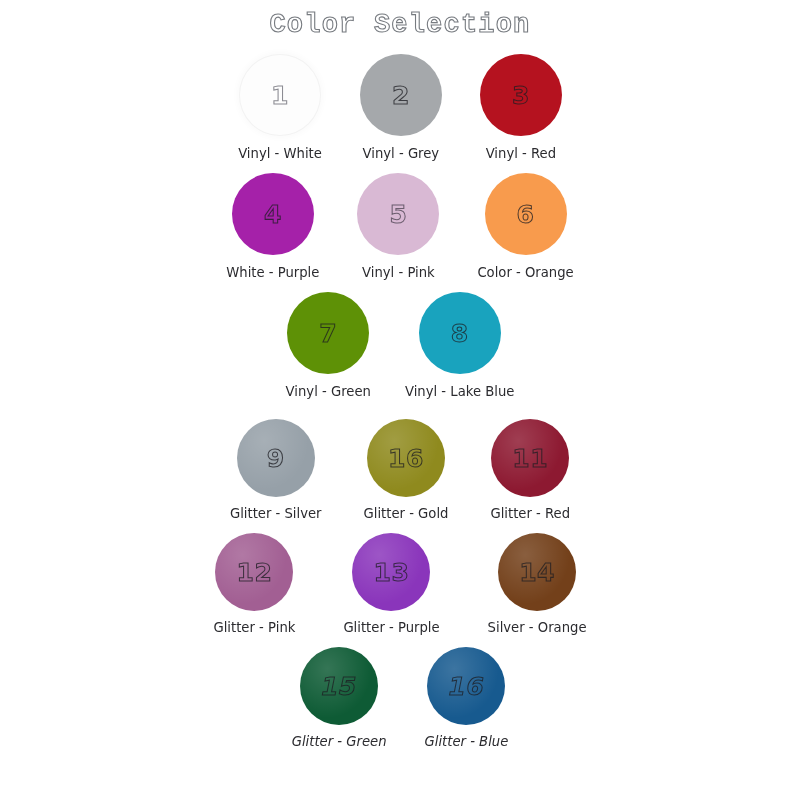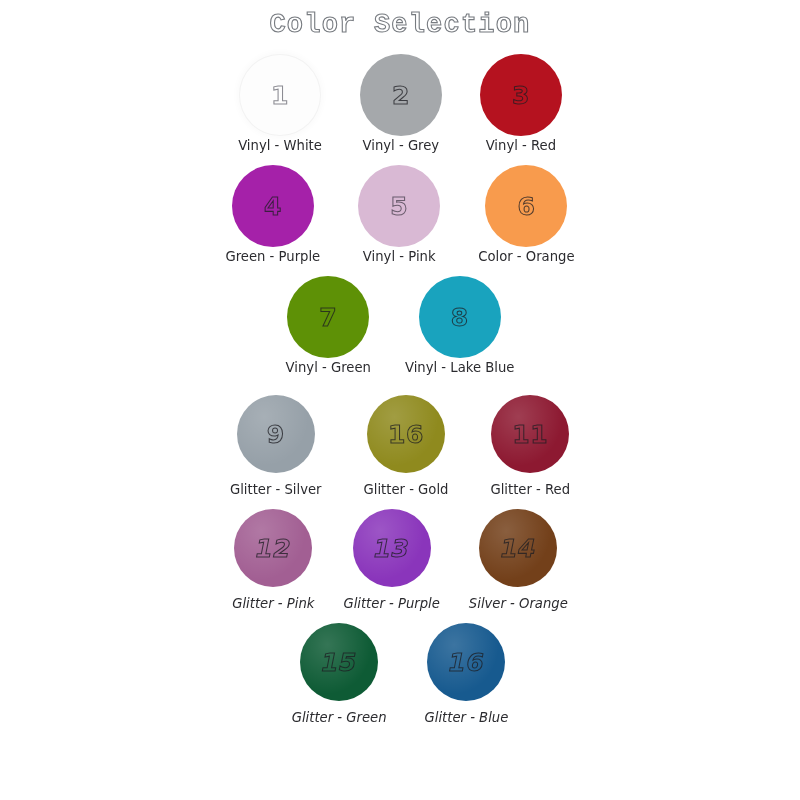--- a/index.html
+++ b/index.html
@@ -78,21 +78,21 @@
 
   
   .vinyl .swatch-circle {
     width: 82px;
     height: 82px;
   }
   .glitter .swatch-circle {
     width: 78px;
     height: 78px;
   }
-  .vinyl .swatch-label { margin-top: 2px; }
+  .vinyl .swatch-label { margin-top: 10px; }
   .glitter .swatch-label { margin-top: 9px; text-align: center; }
 
   
   .swatch-circle.faint {
     box-shadow: inset 0 0 0 1px rgba(0,0,0,0.045),
                 0 0 6px 2px rgba(0,0,0,0.025);
   }
   .swatch-circle.faint .swatch-number {
     -webkit-text-stroke: 1.05px rgba(120,120,128,0.85);
     text-stroke: 1.05px rgba(120,120,128,0.85);
@@ -128,21 +128,21 @@
           <span class="swatch-number">3</span>
         </div>
         <span class="swatch-label">Vinyl - Red</span>
       </div>
     </div>
     <div class="swatch-row vinyl" style="gap: 38px; padding-top: 0px; padding-bottom: 12px;">
       <div class="swatch-cell">
         <div class="swatch-circle" style="background-color: rgb(165, 33, 169);">
           <span class="swatch-number">4</span>
         </div>
-        <span class="swatch-label">Green - Purple</span>
+        <span class="swatch-label">White - Purple</span>
       </div>
       <div class="swatch-cell">
         <div class="swatch-circle lightnum" style="background-color: rgb(217, 185, 212);">
           <span class="swatch-number">5</span>
         </div>
         <span class="swatch-label">Vinyl - Pink</span>
       </div>
       <div class="swatch-cell">
         <div class="swatch-circle" style="background-color: rgb(248, 155, 77);">
           <span class="swatch-number">6</span>
@@ -177,21 +177,21 @@
         </div>
         <span class="swatch-label">Glitter - Gold</span>
       </div>
       <div class="swatch-cell">
         <div class="swatch-circle" style="background-color: rgb(141, 25, 49); background-image: radial-gradient(circle at 18% 22%, rgb(207, 71, 99) 0px, rgb(207, 71, 99) 1.1px, transparent 1.3px), radial-gradient(circle at 64% 14%, rgb(207, 71, 99) 0px, rgb(207, 71, 99) 1px, transparent 1.2px), radial-gradient(circle at 38% 58%, rgb(207, 71, 99) 0px, rgb(207, 71, 99) 1.2px, transparent 1.4px), radial-gradient(circle at 82% 47%, rgb(207, 71, 99) 0px, rgb(207, 71, 99) 1px, transparent 1.2px), radial-gradient(circle at 11% 71%, rgb(207, 71, 99) 0px, rgb(207, 71, 99) 1.1px, transparent 1.3px), radial-gradient(circle at 55% 86%, rgb(207, 71, 99) 0px, rgb(207, 71, 99) 1px, transparent 1.2px), radial-gradient(circle at 90% 80%, rgb(207, 71, 99) 0px, rgb(207, 71, 99) 1.1px, transparent 1.3px), radial-gradient(circle at 30% 35%, rgba(255, 255, 255, 0.28) 0px, rgba(255, 255, 255, 0.28) 0.9px, transparent 1.1px), radial-gradient(circle at 70% 65%, rgba(0, 0, 0, 0.22) 0px, rgba(0, 0, 0, 0.22) 1px, transparent 1.2px), radial-gradient(circle at 45% 12%, rgba(255, 255, 255, 0.22) 0px, rgba(255, 255, 255, 0.22) 0.8px, transparent 1px), radial-gradient(circle at 22% 90%, rgba(0, 0, 0, 0.2) 0px, rgba(0, 0, 0, 0.2) 0.9px, transparent 1.1px), radial-gradient(at 35% 28%, rgba(255, 255, 255, 0.16), rgba(255, 255, 255, 0) 62%), linear-gradient(rgb(141, 25, 49), rgb(141, 25, 49)); background-size: 9px 9px, 11px 11px, 8px 8px, 13px 13px, 10px 10px, 12px 12px, 9px 9px, 7px 7px, 6px 6px, 8px 8px, 7px 7px, 100% 100%, 100% 100%;">
           <span class="swatch-number">11</span>
         </div>
         <span class="swatch-label">Glitter - Red</span>
       </div>
     </div>
-    <div class="swatch-row glitter" style="gap: 29px; padding-top: 0px; padding-bottom: 12px; font-style: italic;">
+    <div class="swatch-row glitter" style="gap: 48px; padding-top: 0px; padding-bottom: 12px;">
       <div class="swatch-cell">
         <div class="swatch-circle" style="background-color: rgb(162, 95, 147); background-image: radial-gradient(circle at 18% 22%, rgb(221, 165, 205) 0px, rgb(221, 165, 205) 1.1px, transparent 1.3px), radial-gradient(circle at 64% 14%, rgb(221, 165, 205) 0px, rgb(221, 165, 205) 1px, transparent 1.2px), radial-gradient(circle at 38% 58%, rgb(221, 165, 205) 0px, rgb(221, 165, 205) 1.2px, transparent 1.4px), radial-gradient(circle at 82% 47%, rgb(221, 165, 205) 0px, rgb(221, 165, 205) 1px, transparent 1.2px), radial-gradient(circle at 11% 71%, rgb(221, 165, 205) 0px, rgb(221, 165, 205) 1.1px, transparent 1.3px), radial-gradient(circle at 55% 86%, rgb(221, 165, 205) 0px, rgb(221, 165, 205) 1px, transparent 1.2px), radial-gradient(circle at 90% 80%, rgb(221, 165, 205) 0px, rgb(221, 165, 205) 1.1px, transparent 1.3px), radial-gradient(circle at 30% 35%, rgba(255, 255, 255, 0.28) 0px, rgba(255, 255, 255, 0.28) 0.9px, transparent 1.1px), radial-gradient(circle at 70% 65%, rgba(0, 0, 0, 0.22) 0px, rgba(0, 0, 0, 0.22) 1px, transparent 1.2px), radial-gradient(circle at 45% 12%, rgba(255, 255, 255, 0.22) 0px, rgba(255, 255, 255, 0.22) 0.8px, transparent 1px), radial-gradient(circle at 22% 90%, rgba(0, 0, 0, 0.2) 0px, rgba(0, 0, 0, 0.2) 0.9px, transparent 1.1px), radial-gradient(at 35% 28%, rgba(255, 255, 255, 0.16), rgba(255, 255, 255, 0) 62%), linear-gradient(rgb(162, 95, 147), rgb(162, 95, 147)); background-size: 9px 9px, 11px 11px, 8px 8px, 13px 13px, 10px 10px, 12px 12px, 9px 9px, 7px 7px, 6px 6px, 8px 8px, 7px 7px, 100% 100%, 100% 100%;">
           <span class="swatch-number">12</span>
         </div>
         <span class="swatch-label">Glitter - Pink</span>
       </div>
       <div class="swatch-cell">
         <div class="swatch-circle" style="background-color: rgb(138, 53, 187); background-image: radial-gradient(circle at 18% 22%, rgb(184, 116, 224) 0px, rgb(184, 116, 224) 1.1px, transparent 1.3px), radial-gradient(circle at 64% 14%, rgb(184, 116, 224) 0px, rgb(184, 116, 224) 1px, transparent 1.2px), radial-gradient(circle at 38% 58%, rgb(184, 116, 224) 0px, rgb(184, 116, 224) 1.2px, transparent 1.4px), radial-gradient(circle at 82% 47%, rgb(184, 116, 224) 0px, rgb(184, 116, 224) 1px, transparent 1.2px), radial-gradient(circle at 11% 71%, rgb(184, 116, 224) 0px, rgb(184, 116, 224) 1.1px, transparent 1.3px), radial-gradient(circle at 55% 86%, rgb(184, 116, 224) 0px, rgb(184, 116, 224) 1px, transparent 1.2px), radial-gradient(circle at 90% 80%, rgb(184, 116, 224) 0px, rgb(184, 116, 224) 1.1px, transparent 1.3px), radial-gradient(circle at 30% 35%, rgba(255, 255, 255, 0.28) 0px, rgba(255, 255, 255, 0.28) 0.9px, transparent 1.1px), radial-gradient(circle at 70% 65%, rgba(0, 0, 0, 0.22) 0px, rgba(0, 0, 0, 0.22) 1px, transparent 1.2px), radial-gradient(circle at 45% 12%, rgba(255, 255, 255, 0.22) 0px, rgba(255, 255, 255, 0.22) 0.8px, transparent 1px), radial-gradient(circle at 22% 90%, rgba(0, 0, 0, 0.2) 0px, rgba(0, 0, 0, 0.2) 0.9px, transparent 1.1px), radial-gradient(at 35% 28%, rgba(255, 255, 255, 0.16), rgba(255, 255, 255, 0) 62%), linear-gradient(rgb(138, 53, 187), rgb(138, 53, 187)); background-size: 9px 9px, 11px 11px, 8px 8px, 13px 13px, 10px 10px, 12px 12px, 9px 9px, 7px 7px, 6px 6px, 8px 8px, 7px 7px, 100% 100%, 100% 100%;">
           <span class="swatch-number">13</span>
         </div>

